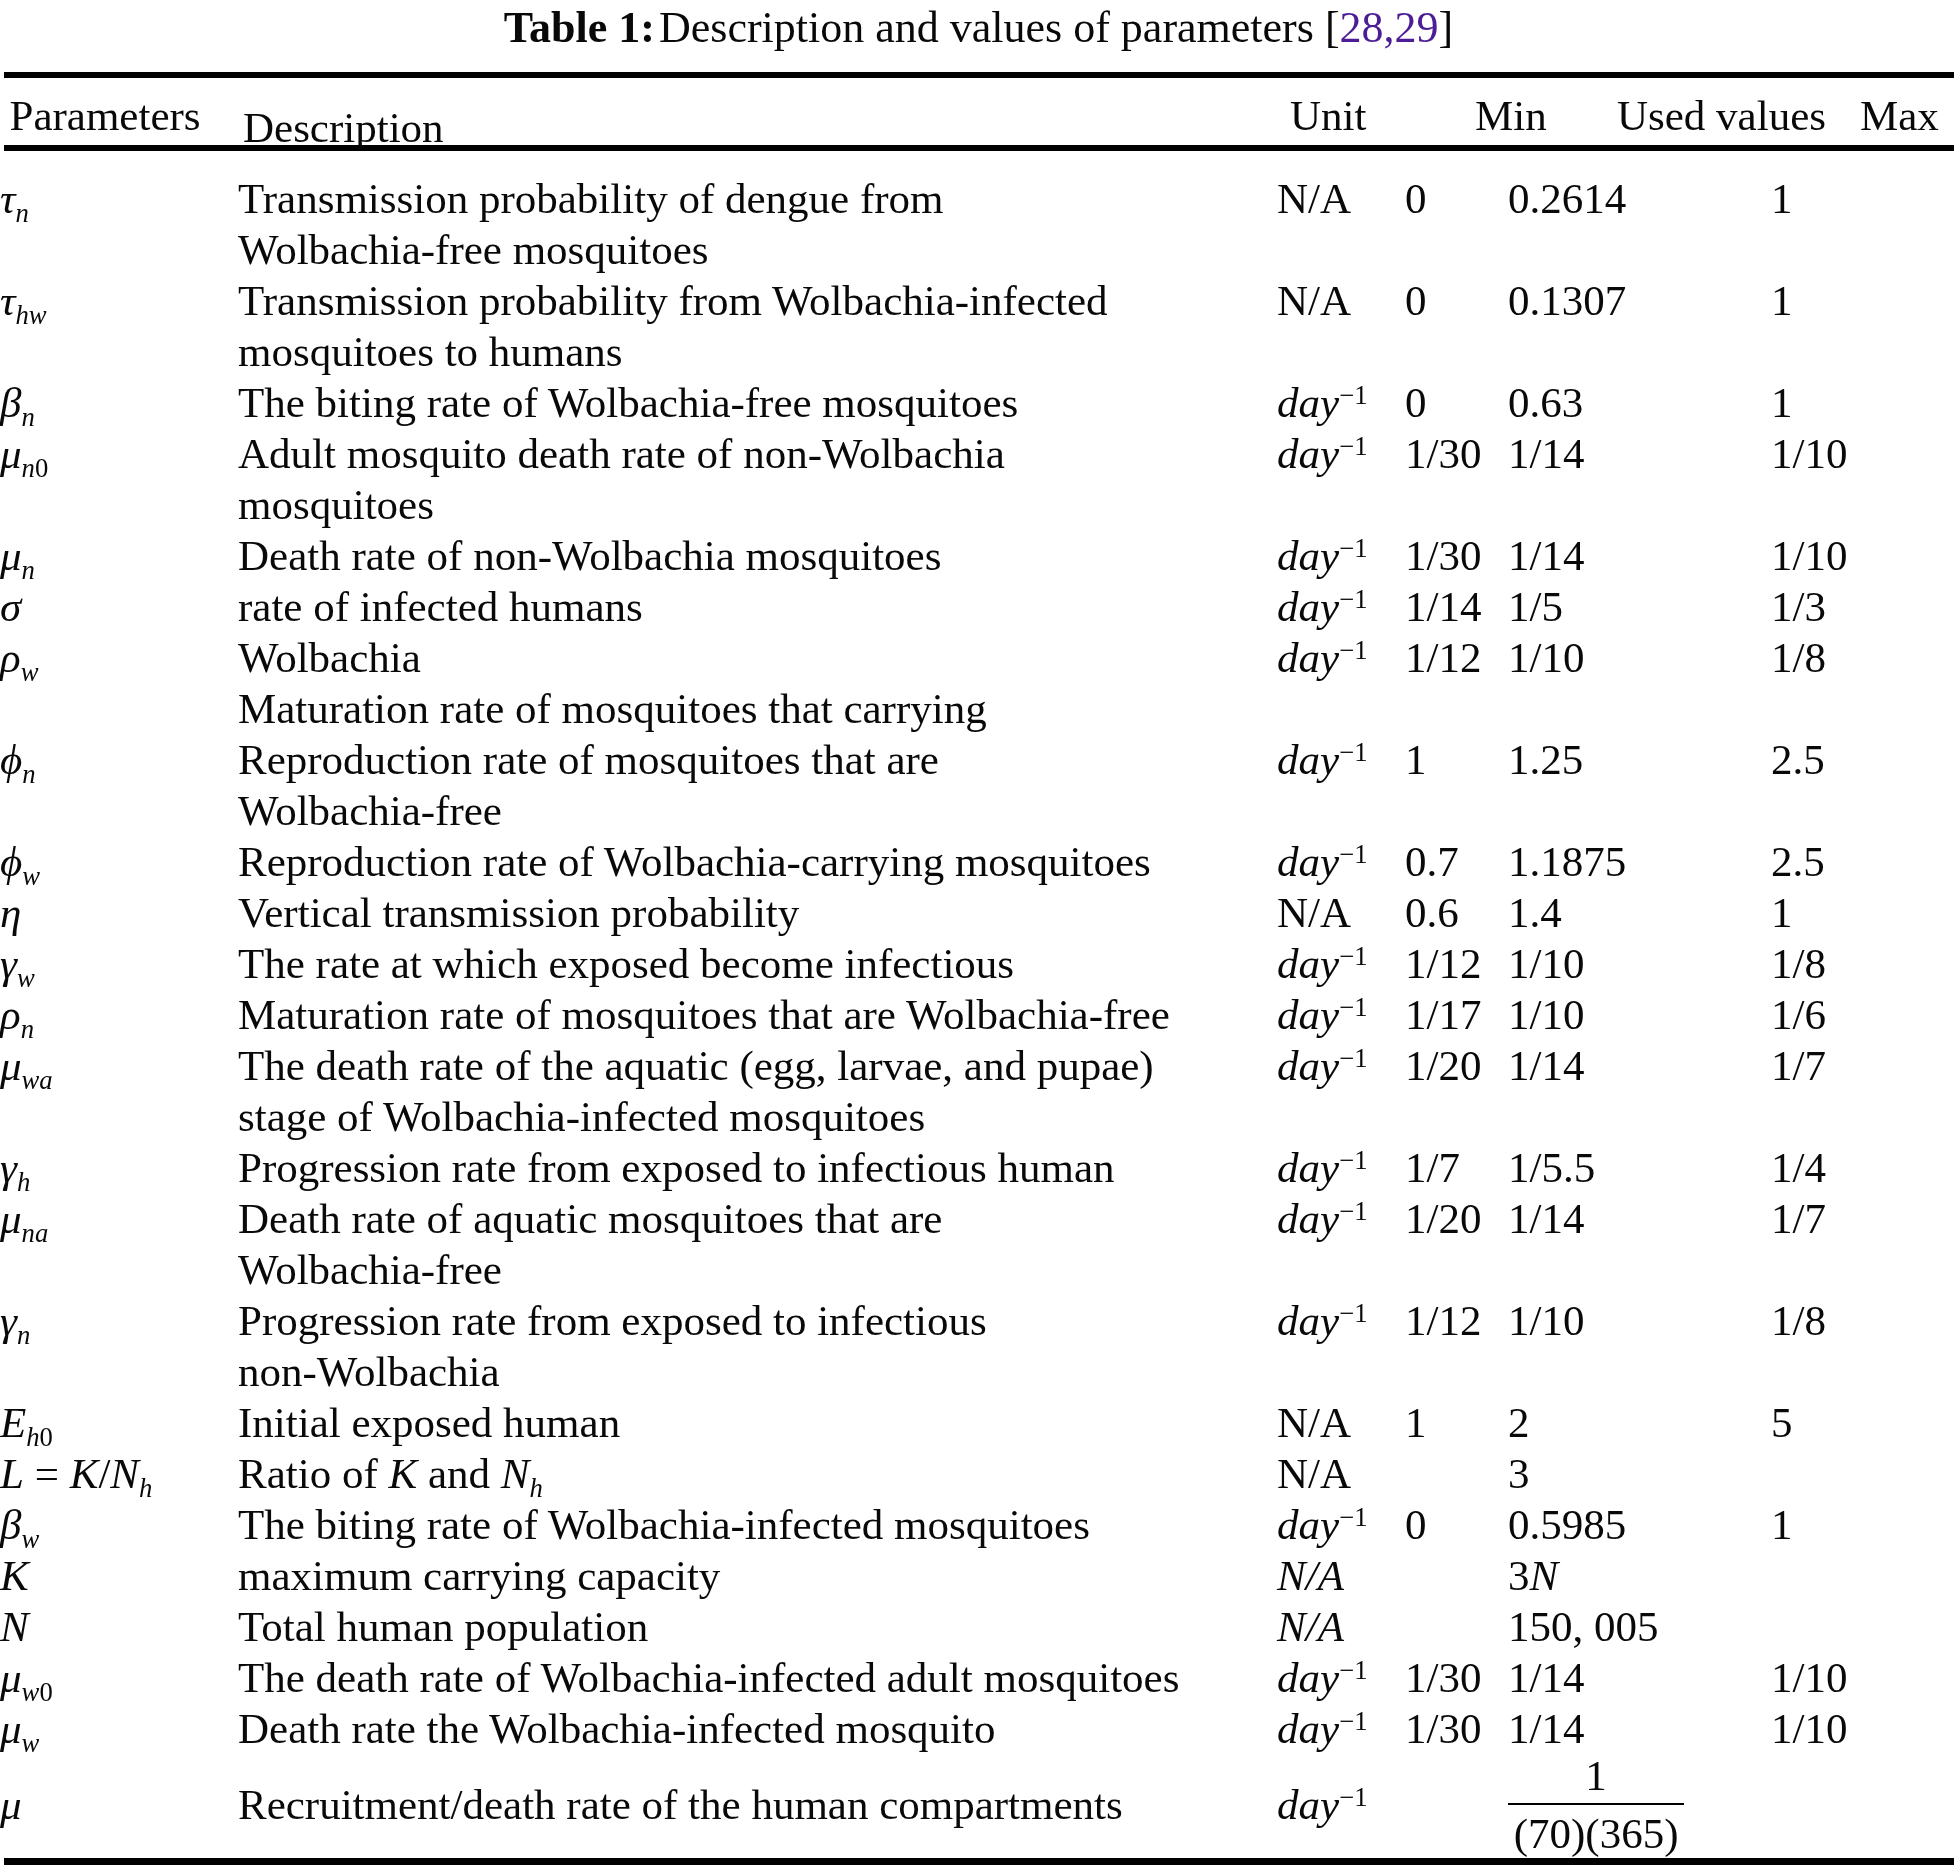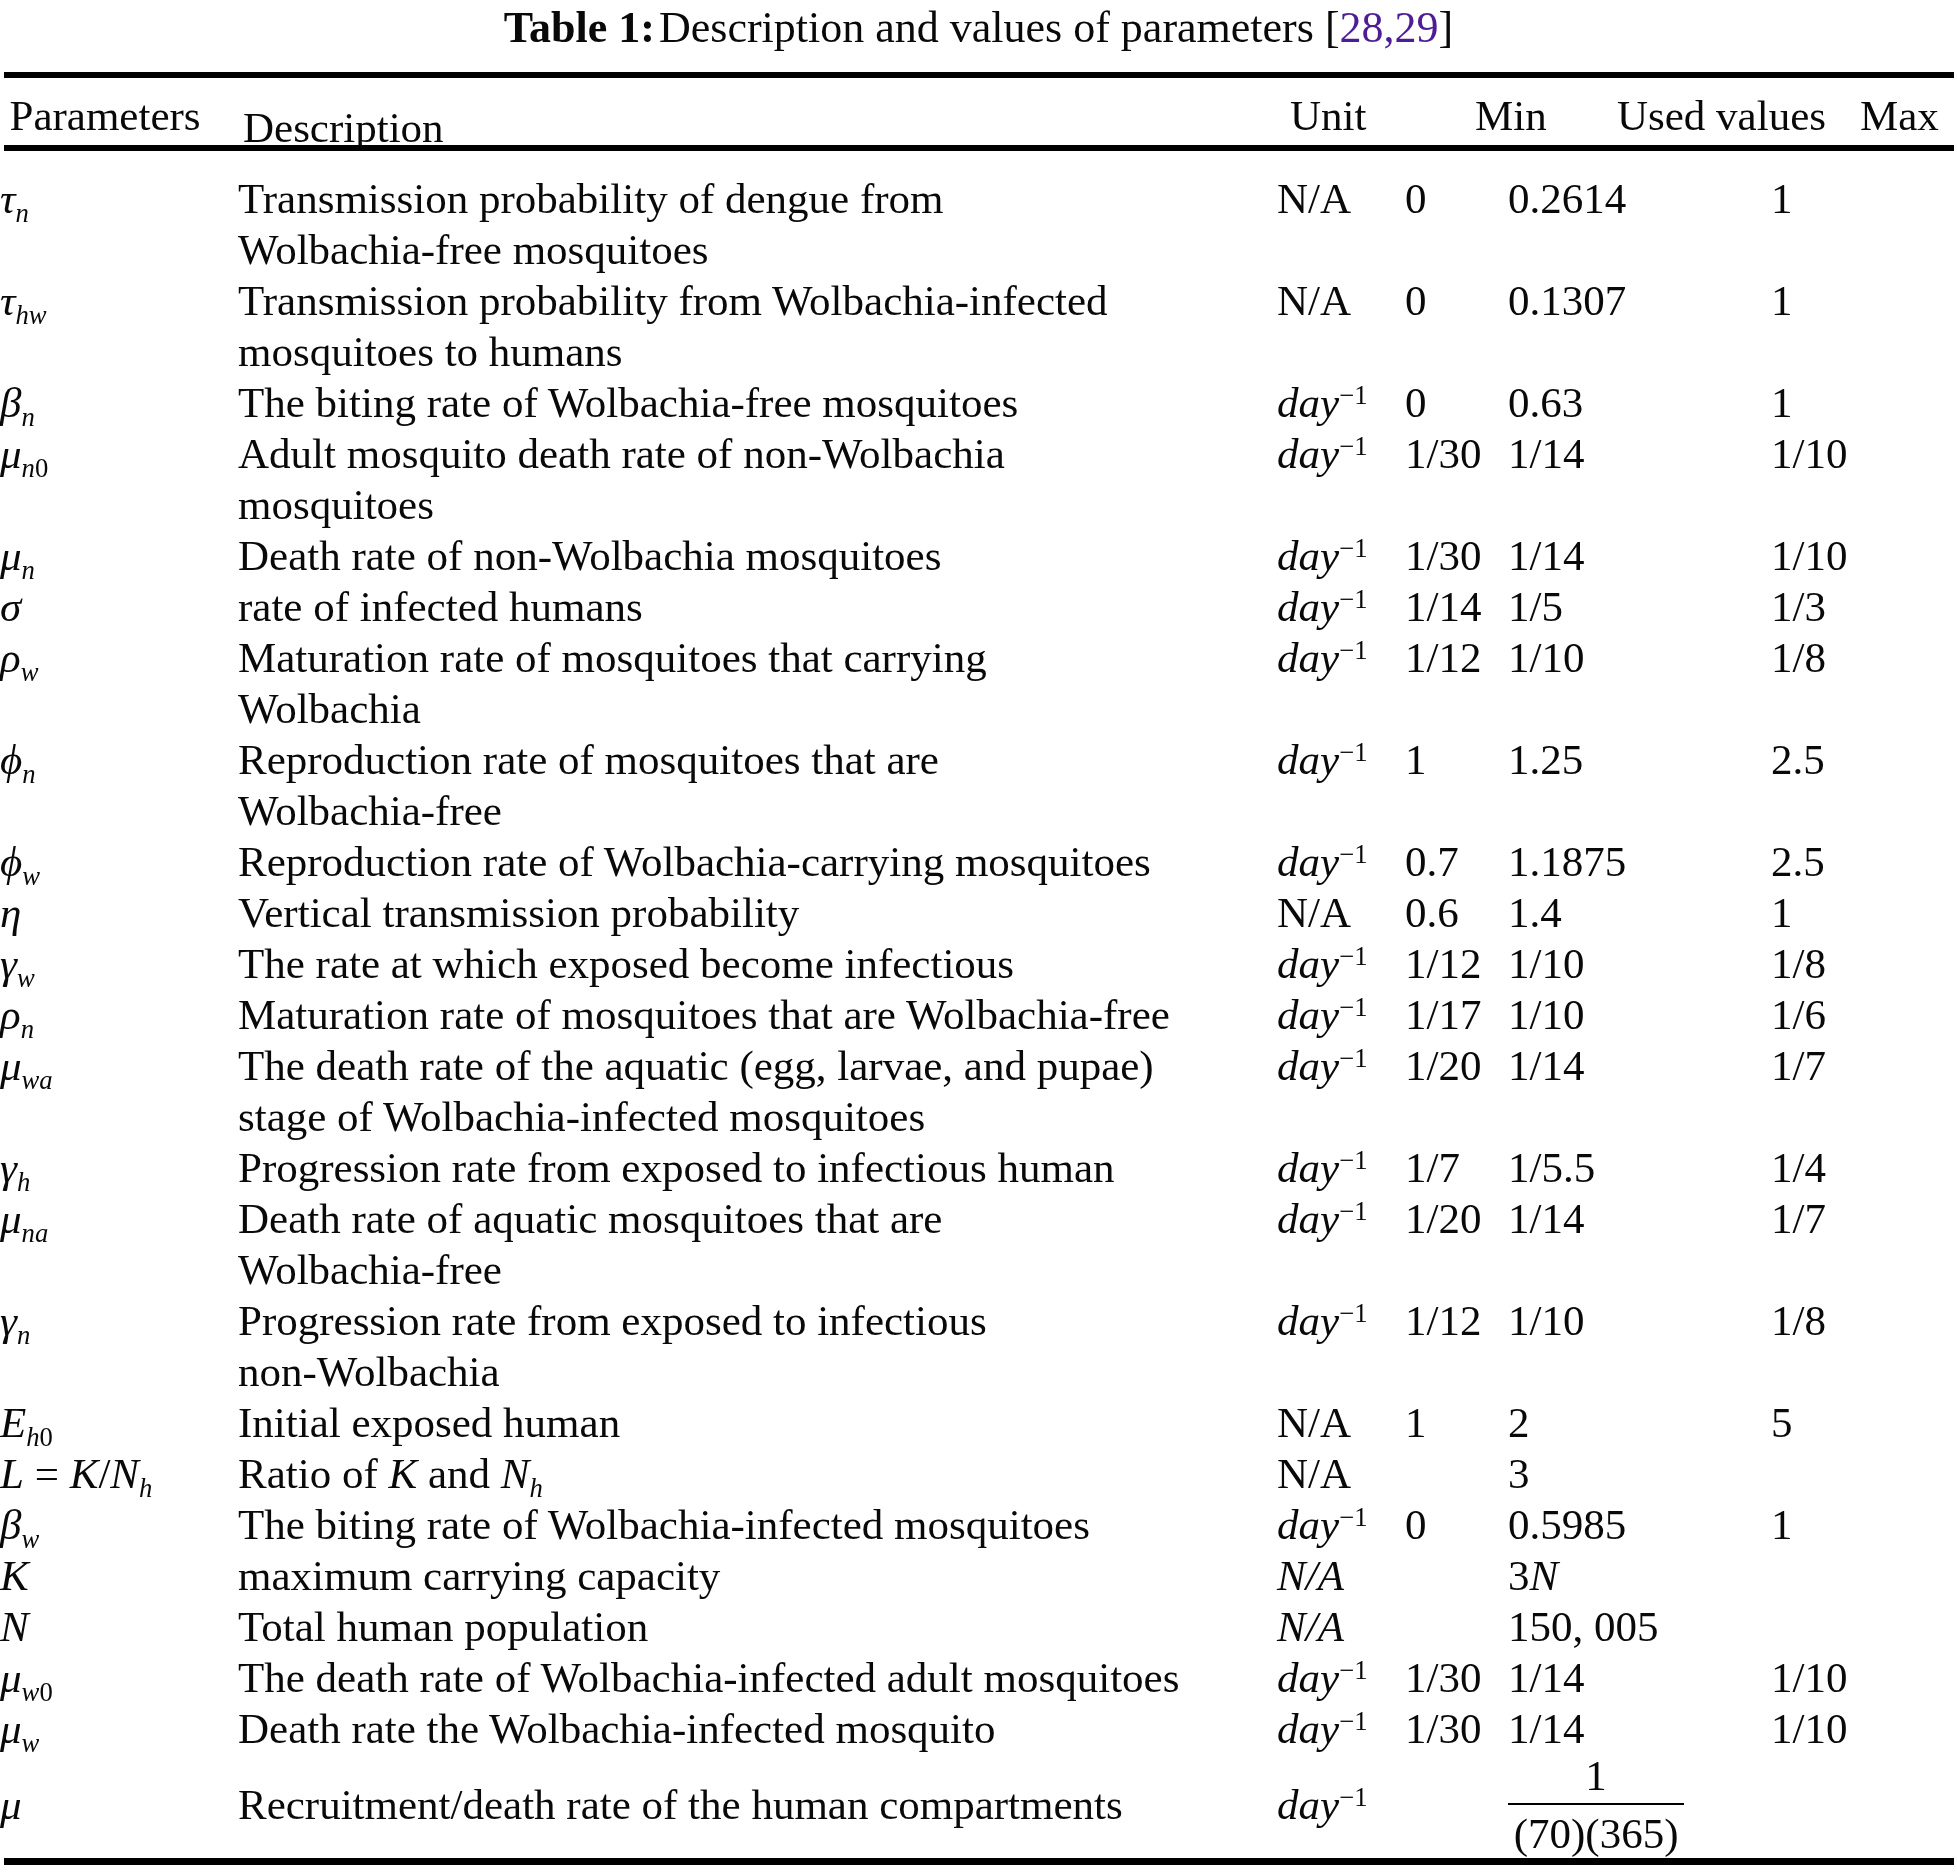--- a/index.html
+++ b/index.html
@@ -128,22 +128,22 @@
           <div class="dline"><span>rate of infected humans</span></div>
         </div>
     <div class="c-unit"><span class="it">day</span><span class="sp">−1</span></div>
     <div class="c-min"><span>1/14</span></div>
     <div class="c-used"><span>1/5</span></div>
     <div class="c-max"><span>1/3</span></div>
   </div>
       <div class="trow">
     <div class="c-param"><span class="it">ρ</span><span class="it sb">w</span></div>
     <div class="c-desc">
+          <div class="dline"><span>Wolbachia</span></div>
           <div class="dline"><span>Maturation rate of mosquitoes that carrying</span></div>
-          <div class="dline"><span>Wolbachia</span></div>
         </div>
     <div class="c-unit"><span class="it">day</span><span class="sp">−1</span></div>
     <div class="c-min"><span>1/12</span></div>
     <div class="c-used"><span>1/10</span></div>
     <div class="c-max"><span>1/8</span></div>
   </div>
       <div class="trow">
     <div class="c-param"><span class="it">ϕ</span><span class="it sb">n</span></div>
     <div class="c-desc">
           <div class="dline"><span>Reproduction rate of mosquitoes that are</span></div>

